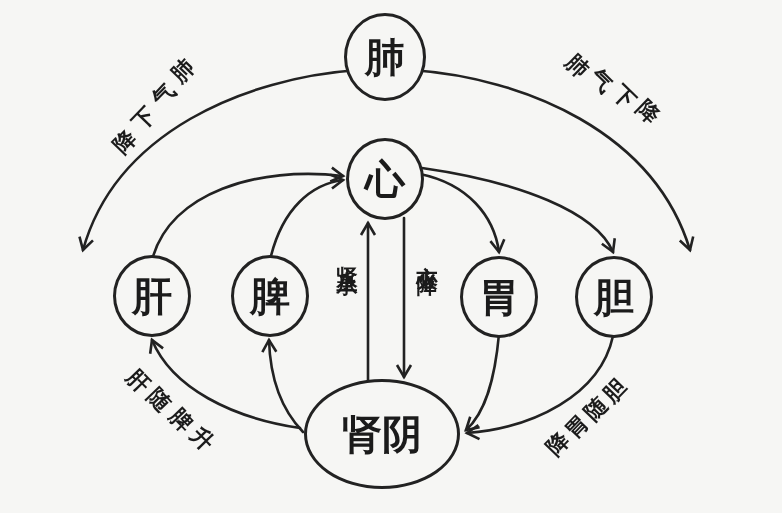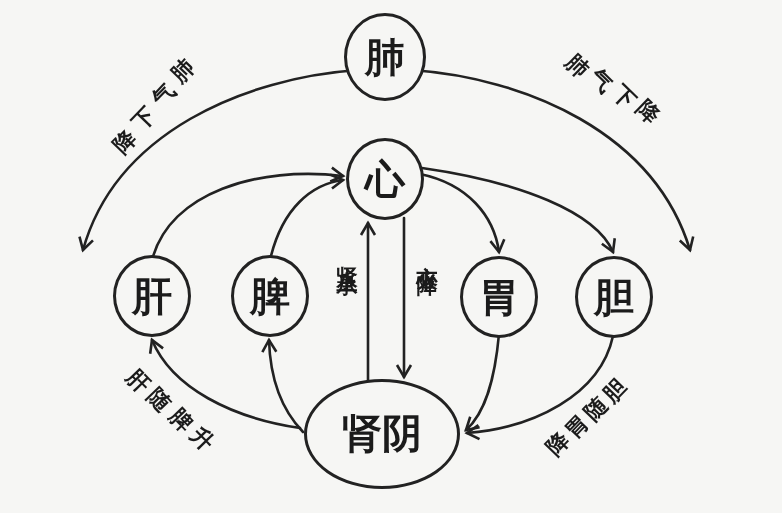--- a/index.html
+++ b/index.html
@@ -18,21 +18,21 @@
     font-weight:700; box-sizing:border-box;
   }
   .node-lung      { left:344px; top:13px;  width:82px;  height:88px; }
   .node-heart     { left:346px; top:138px; width:78px;  height:82px; }
   .node-liver     { left:113px; top:255px; width:78px;  height:82px; }
   .node-spleen    { left:231px; top:255px; width:78px;  height:82px; }
   .node-stomach   { left:460px; top:256px; width:78px;  height:82px; }
   .node-gallbladder{ left:575px; top:256px; width:78px; height:82px; }
   .node-kidney    { left:304px; top:379px; width:156px; height:110px; }
   .node-label  { font-size:40px; line-height:1; }
-  .kidney-text { font-size:40px; line-height:50px; text-align:center;font-family:Liberation Serif, serif; }
+  .kidney-text { font-size:40px; line-height:50px; text-align:center; }
   .vlabel {
     position:absolute; writing-mode:vertical-rl; text-orientation:upright;
     font-size:21px; font-weight:700; letter-spacing:3px; white-space:nowrap;
   }
   .vlabel-kidney-water { left:333px; top:249px; }
   .vlabel-heart-fire   { left:413px; top:249px; }
   .diag-layer { position:absolute; left:0; top:0; width:782px; height:513px; pointer-events:none; }
   .diag-char { position:absolute; font-size:22px; font-weight:700; line-height:1; }
 </style>
 </head>

